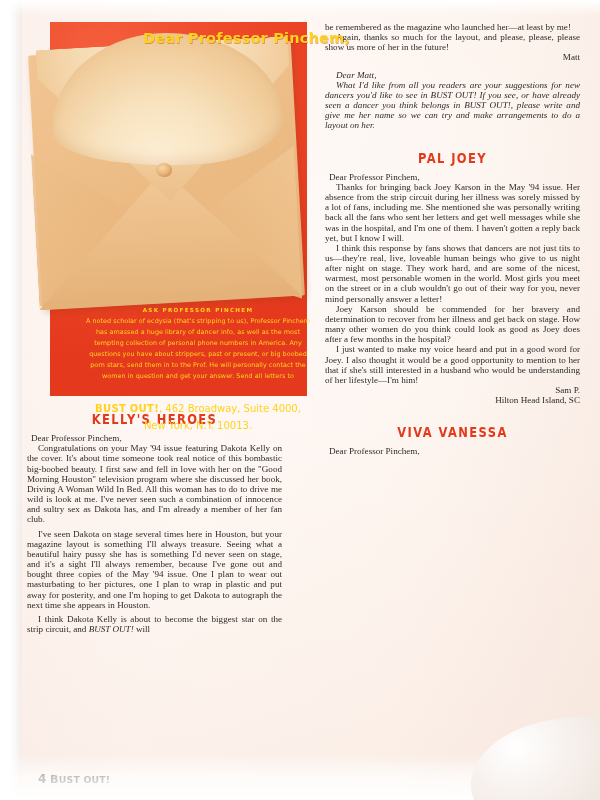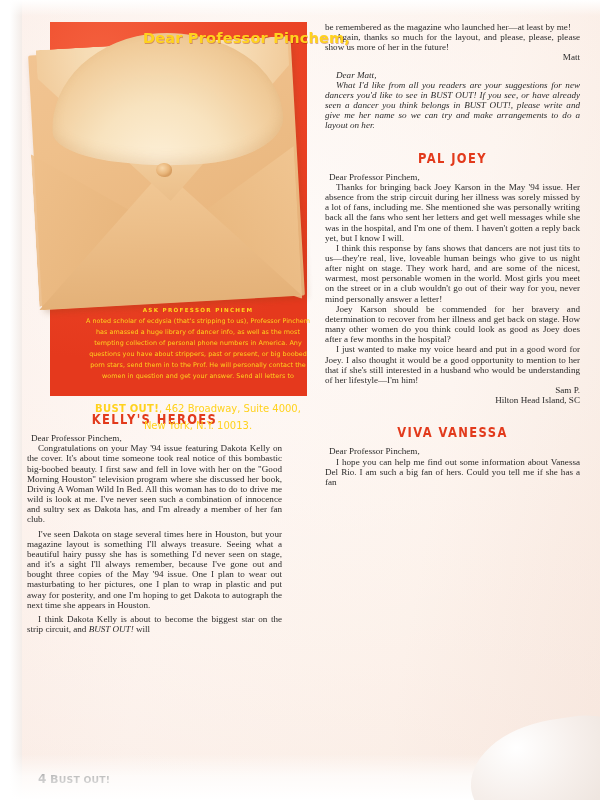--- a/index.html
+++ b/index.html
@@ -340,21 +340,20 @@
     <p class="para">Thanks for bringing back Joey Karson in the May '94 issue. Her absence from the strip circuit during her illness was sorely missed by a lot of fans, including me. She mentioned she was personally writing back all the fans who sent her letters and get well messages while she was in the hospital, and I'm one of them. I haven't gotten a reply back yet, but I know I will.</p>
     <p class="para">I think this response by fans shows that dancers are not just tits to us—they're real, live, loveable human beings who give to us night after night on stage. They work hard, and are some of the nicest, warmest, most personable women in the world. Most girls you meet on the street or in a club wouldn't go out of their way for you, never mind personally answer a letter!</p>
     <p class="para">Joey Karson should be commended for her bravery and determination to recover from her illness and get back on stage. How many other women do you think could look as good as Joey does after a few months in the hospital?</p>
     <p class="para">I just wanted to make my voice heard and put in a good word for Joey. I also thought it would be a good opportunity to mention to her that if she's still interested in a husband who would be understanding of her lifestyle—I'm him!</p>
     <p class="sig">Sam P.</p>
     <p class="sig">Hilton Head Island, SC</p>
 
     <div class="sec-head">VIVA VANESSA</div>
 
     <p class="salut">Dear Professor Pinchem,</p>
-    <p class="para">I hope you can help me find out some information about Vanessa Del Rio. I am such a big fan of hers. Could you tell me if she has a fan</p>
   </div>
 
   <div id="footer">
     <span class="pnum">4</span>
     <span class="mark">B</span><span class="small">UST OUT!</span>
   </div>
 
   <div id="paper-edge-left"></div>
   <div id="paper-edge-top"></div>
   <div id="paper-edge-bottom"></div>

